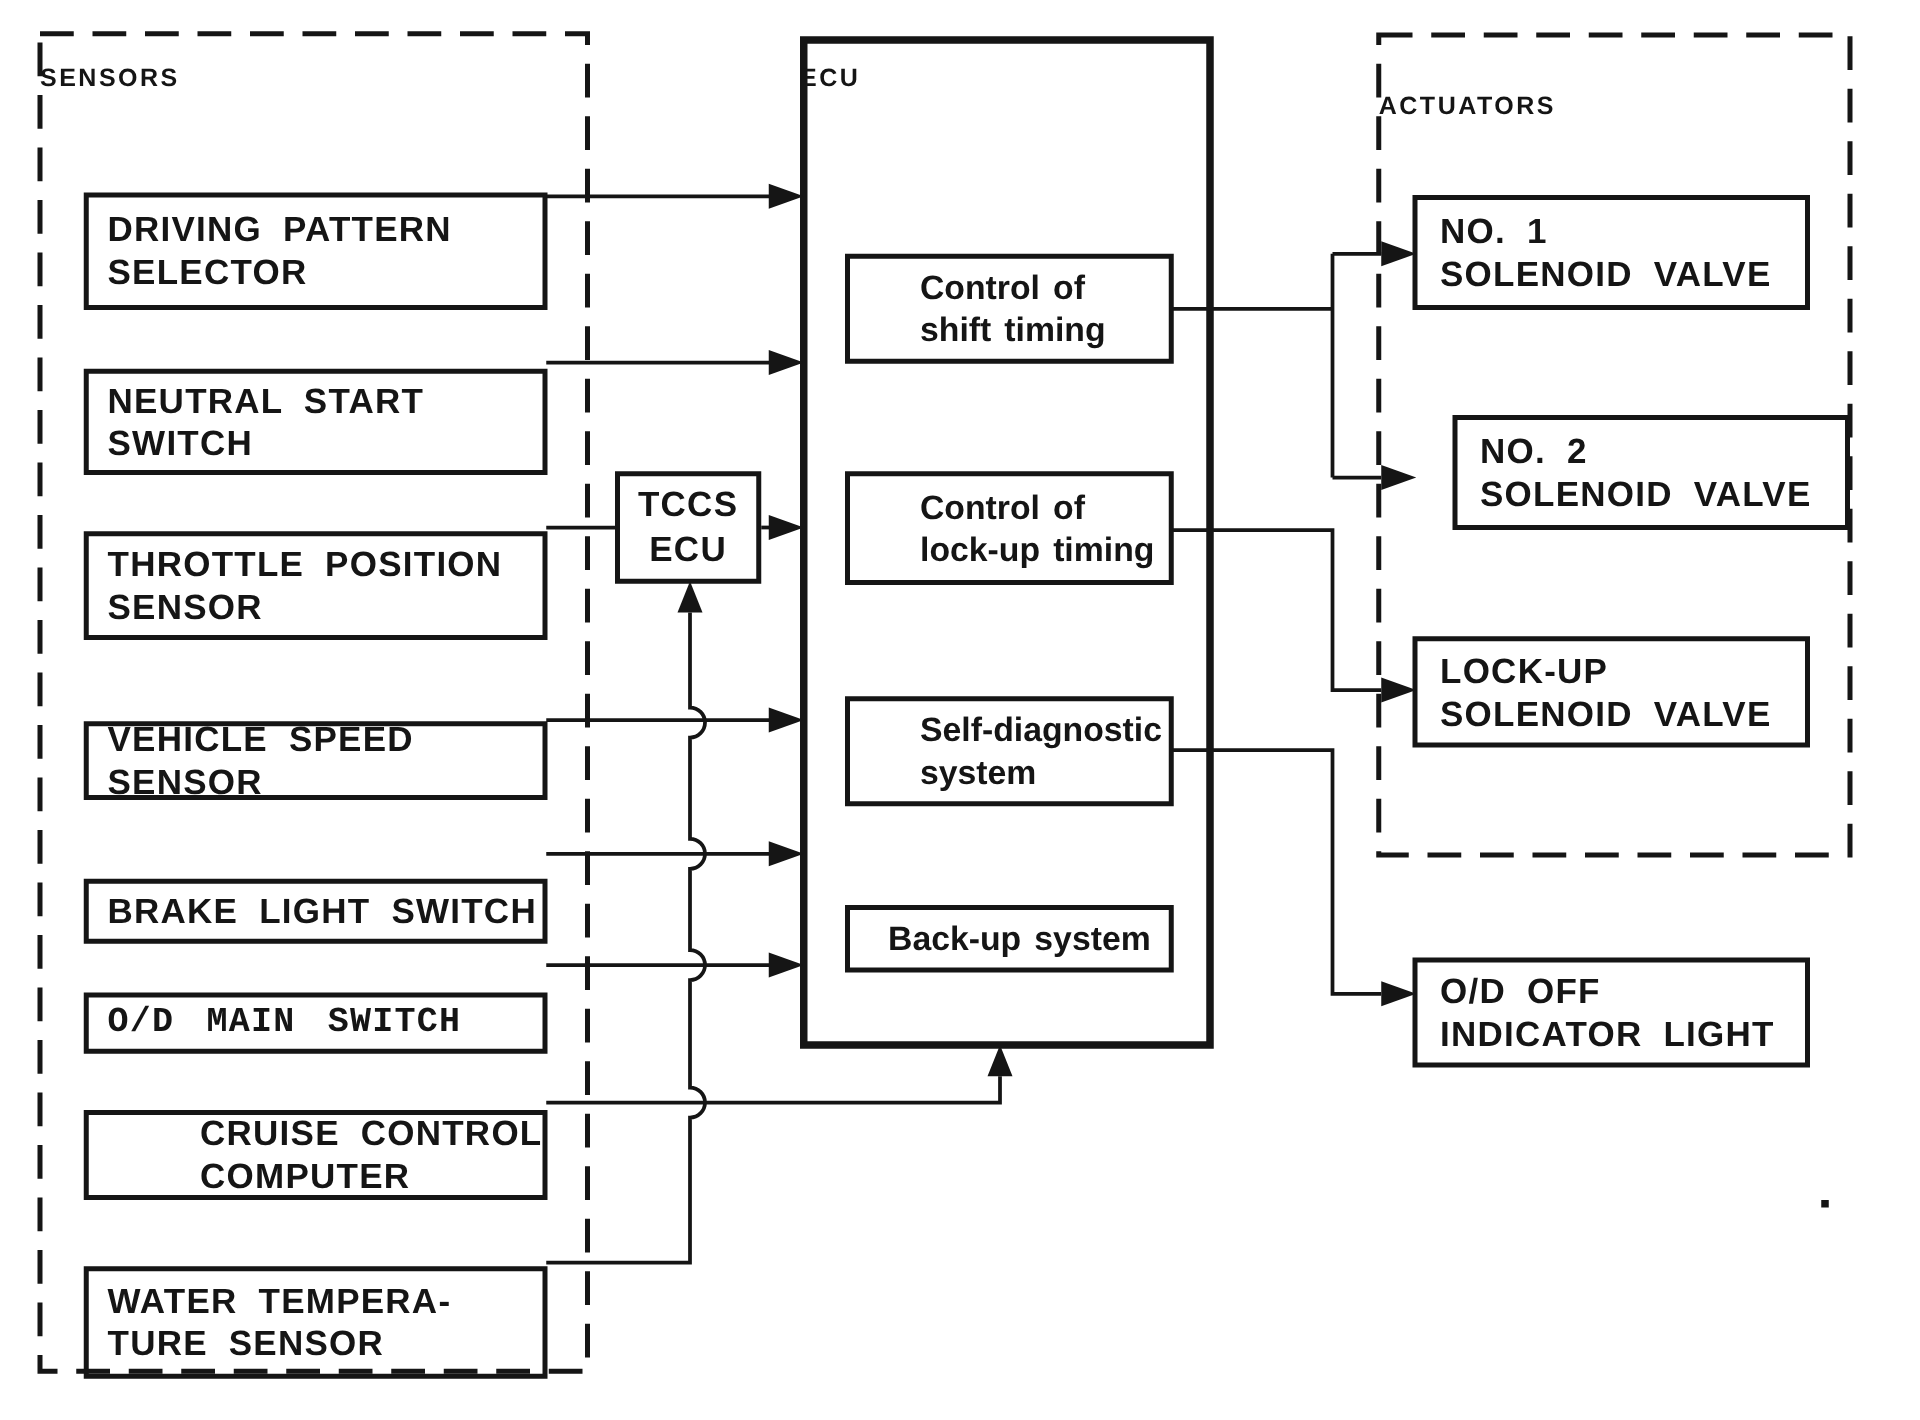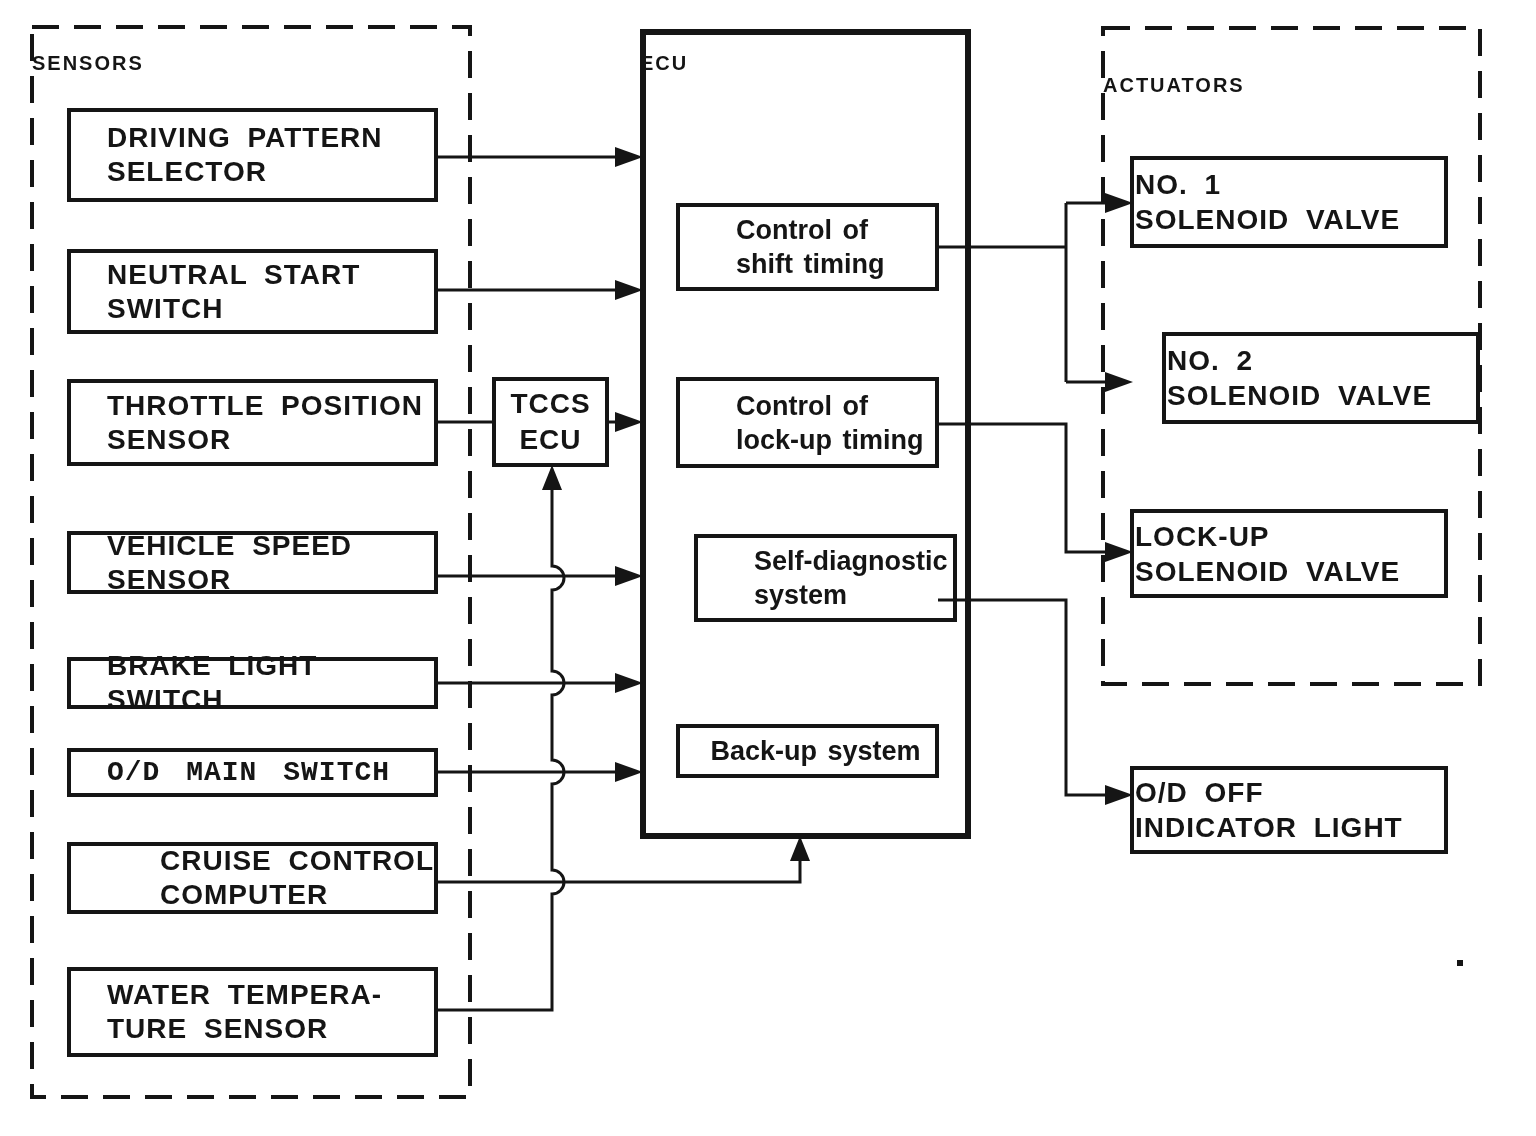--- a/index.html
+++ b/index.html
@@ -27,27 +27,28 @@
     display: flex;
     align-items: center;
     font-weight: bold;
     z-index: 2;
   }
   .box span { white-space: pre-line; display: block; }
   .sensor {
     left: 67px; width: 371px;
     font-size: 28px; line-height: 34px;
     letter-spacing: 1px; word-spacing: 8px;
-    padding-left: 36px;
+    padding-left: 15px;
+    margin-top: 46px;
   }
   .actuator {
     left: 1130px; width: 318px;
     font-size: 28px; line-height: 35px;
     letter-spacing: 1px; word-spacing: 8px;
-    padding-left: 1px;
+    padding-left: 18px;
   }
   .ecu-outer {
     left: 640px; top: 29px; width: 331px; height: 810px;
     border-width: 6px;
     background: #ffffff;
     z-index: 1;
   }
   .ecu-fn {
     left: 676px; width: 263px;
     font-size: 27px; line-height: 34px;
@@ -155,21 +156,21 @@
     </div>
 
   <div class="box ecu-fn" style="top:203px; height:88px;">
     <span>Control of
 shift timing</span>
     </div>
   <div class="box ecu-fn" style="top:377px; height:91px;">
     <span>Control of
 lock-up timing</span>
     </div>
-  <div class="box ecu-fn" style="top:534px; height:88px;margin-left:18px;">
+  <div class="box ecu-fn" style="top:557px; height:88px;">
     <span>Self-diagnostic
 system</span>
     </div>
   <div class="box ecu-fn centered" style="top:724px; height:54px;">
     <span>Back-up system</span>
     </div>
 
   <div class="box actuator" style="top:156px; height:92px;">
     <span>NO. 1
 SOLENOID VALVE</span>

